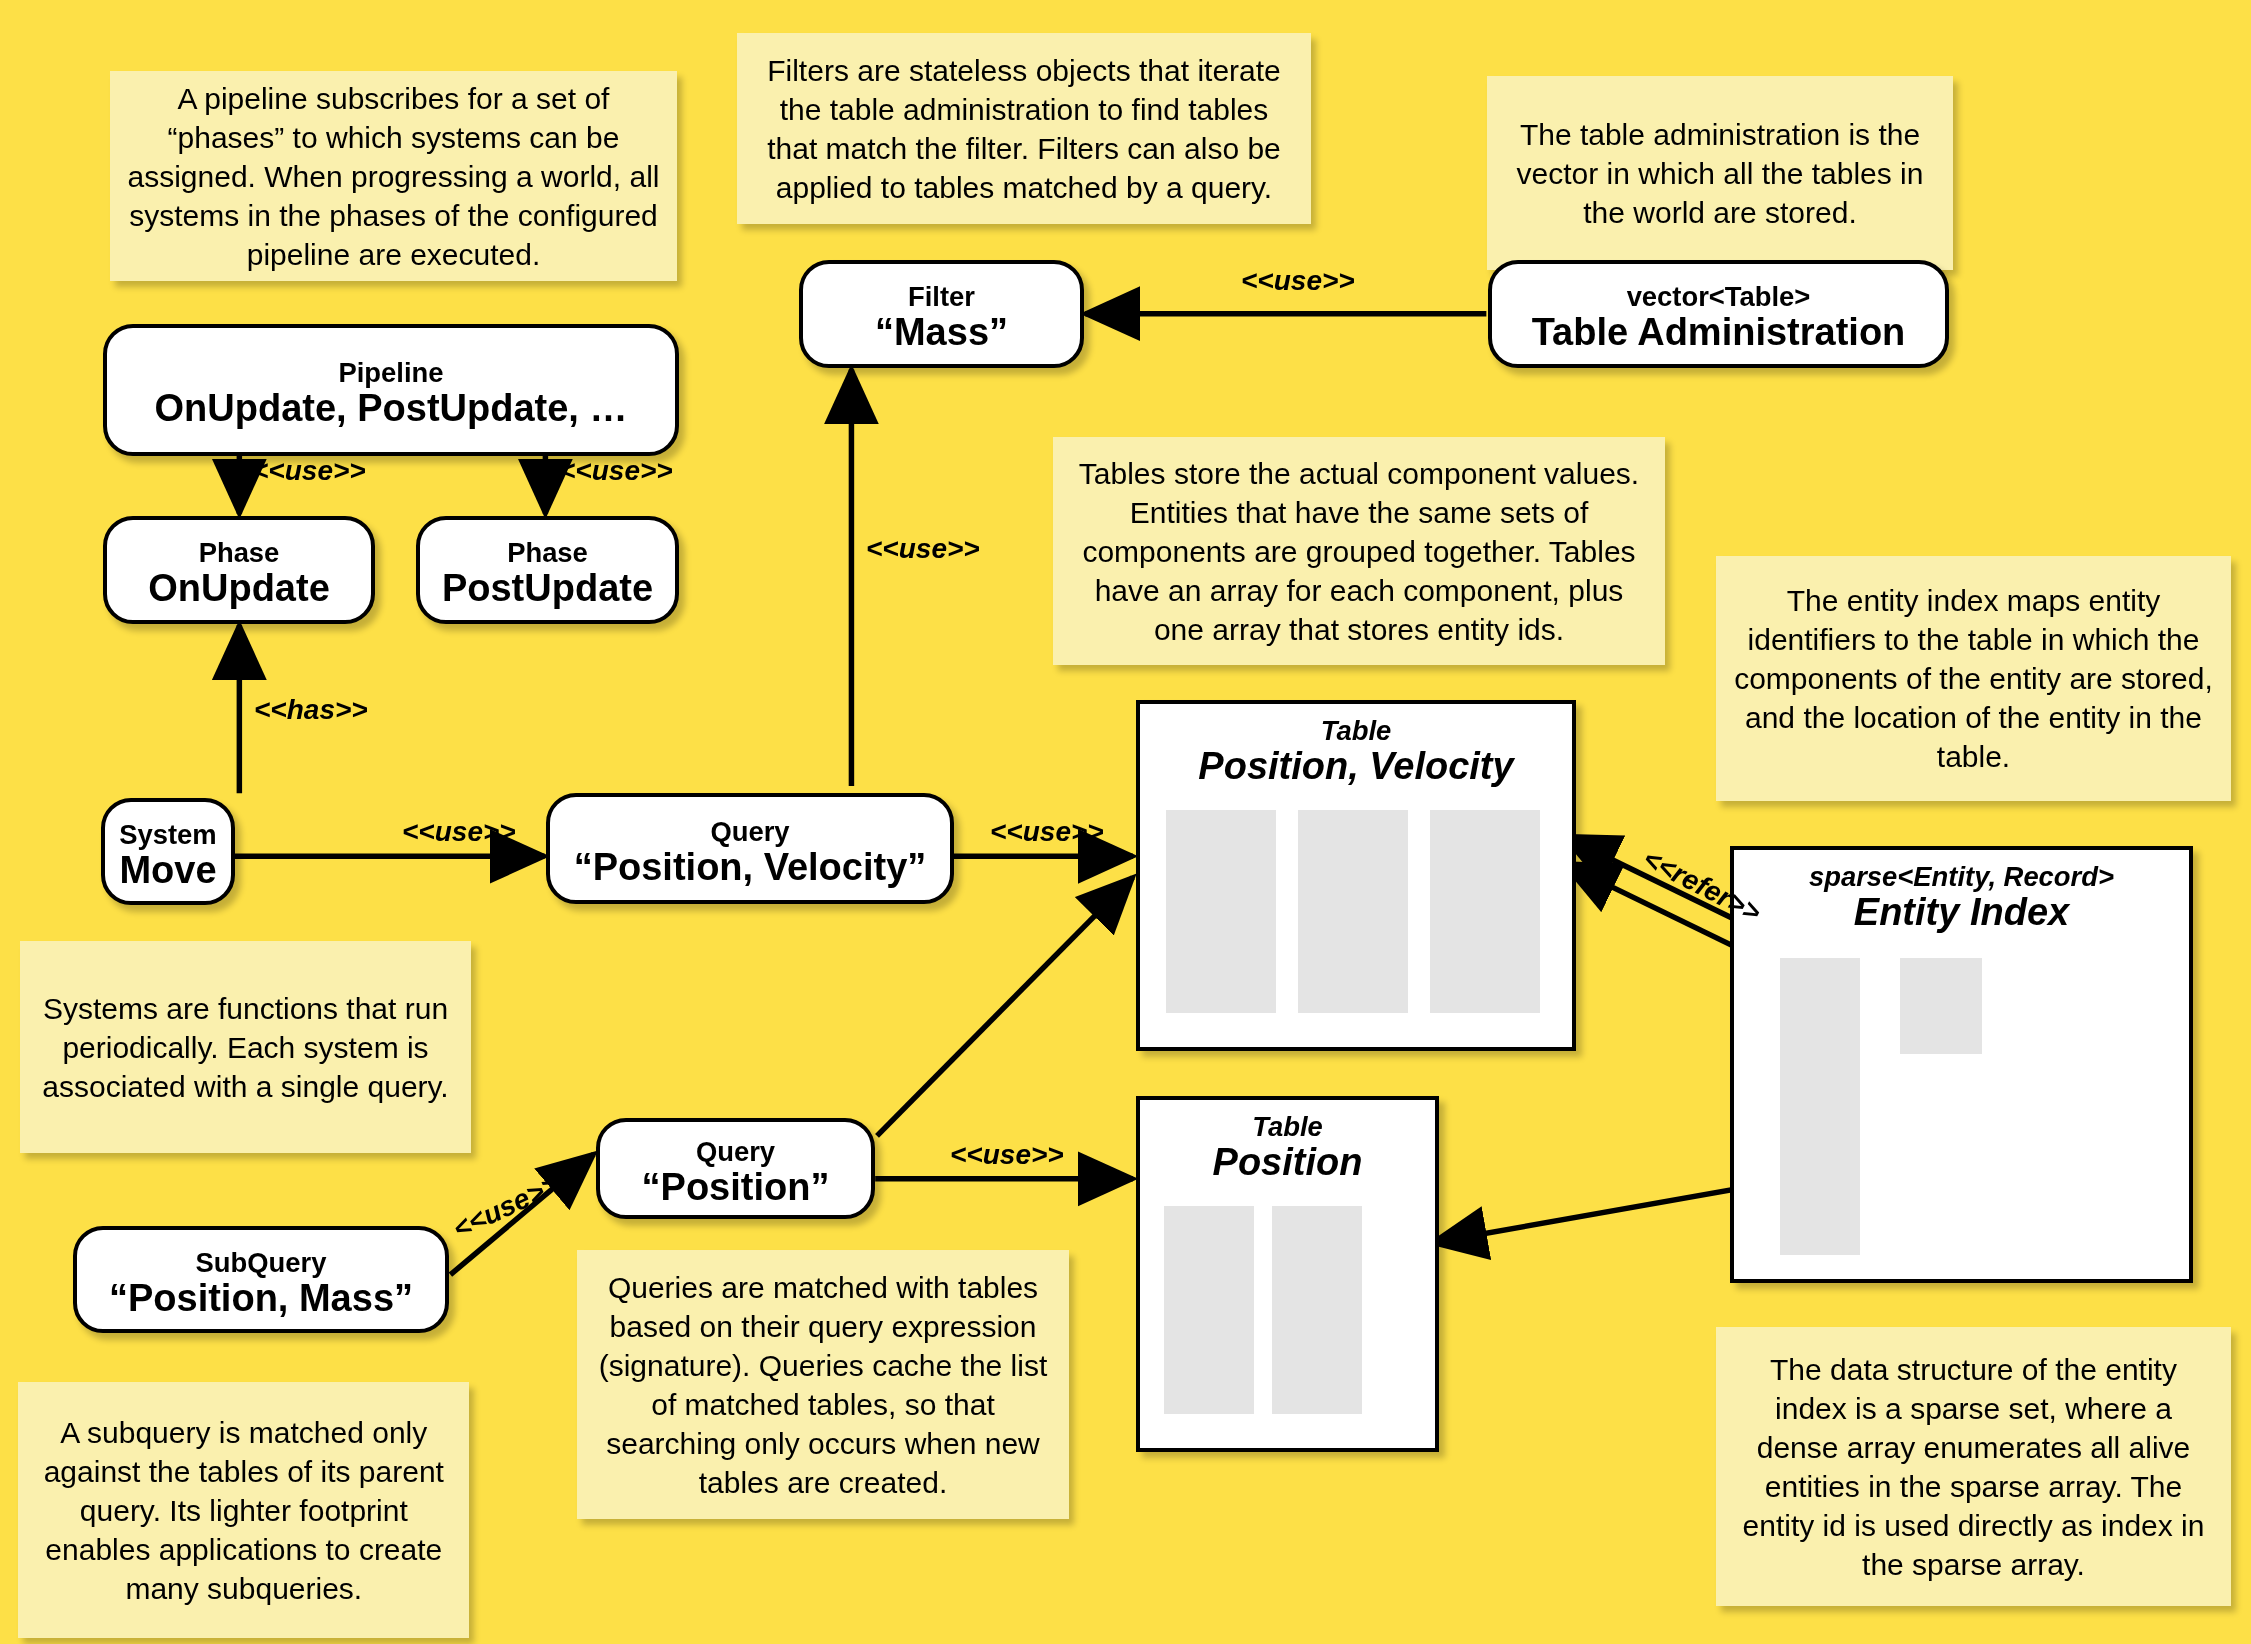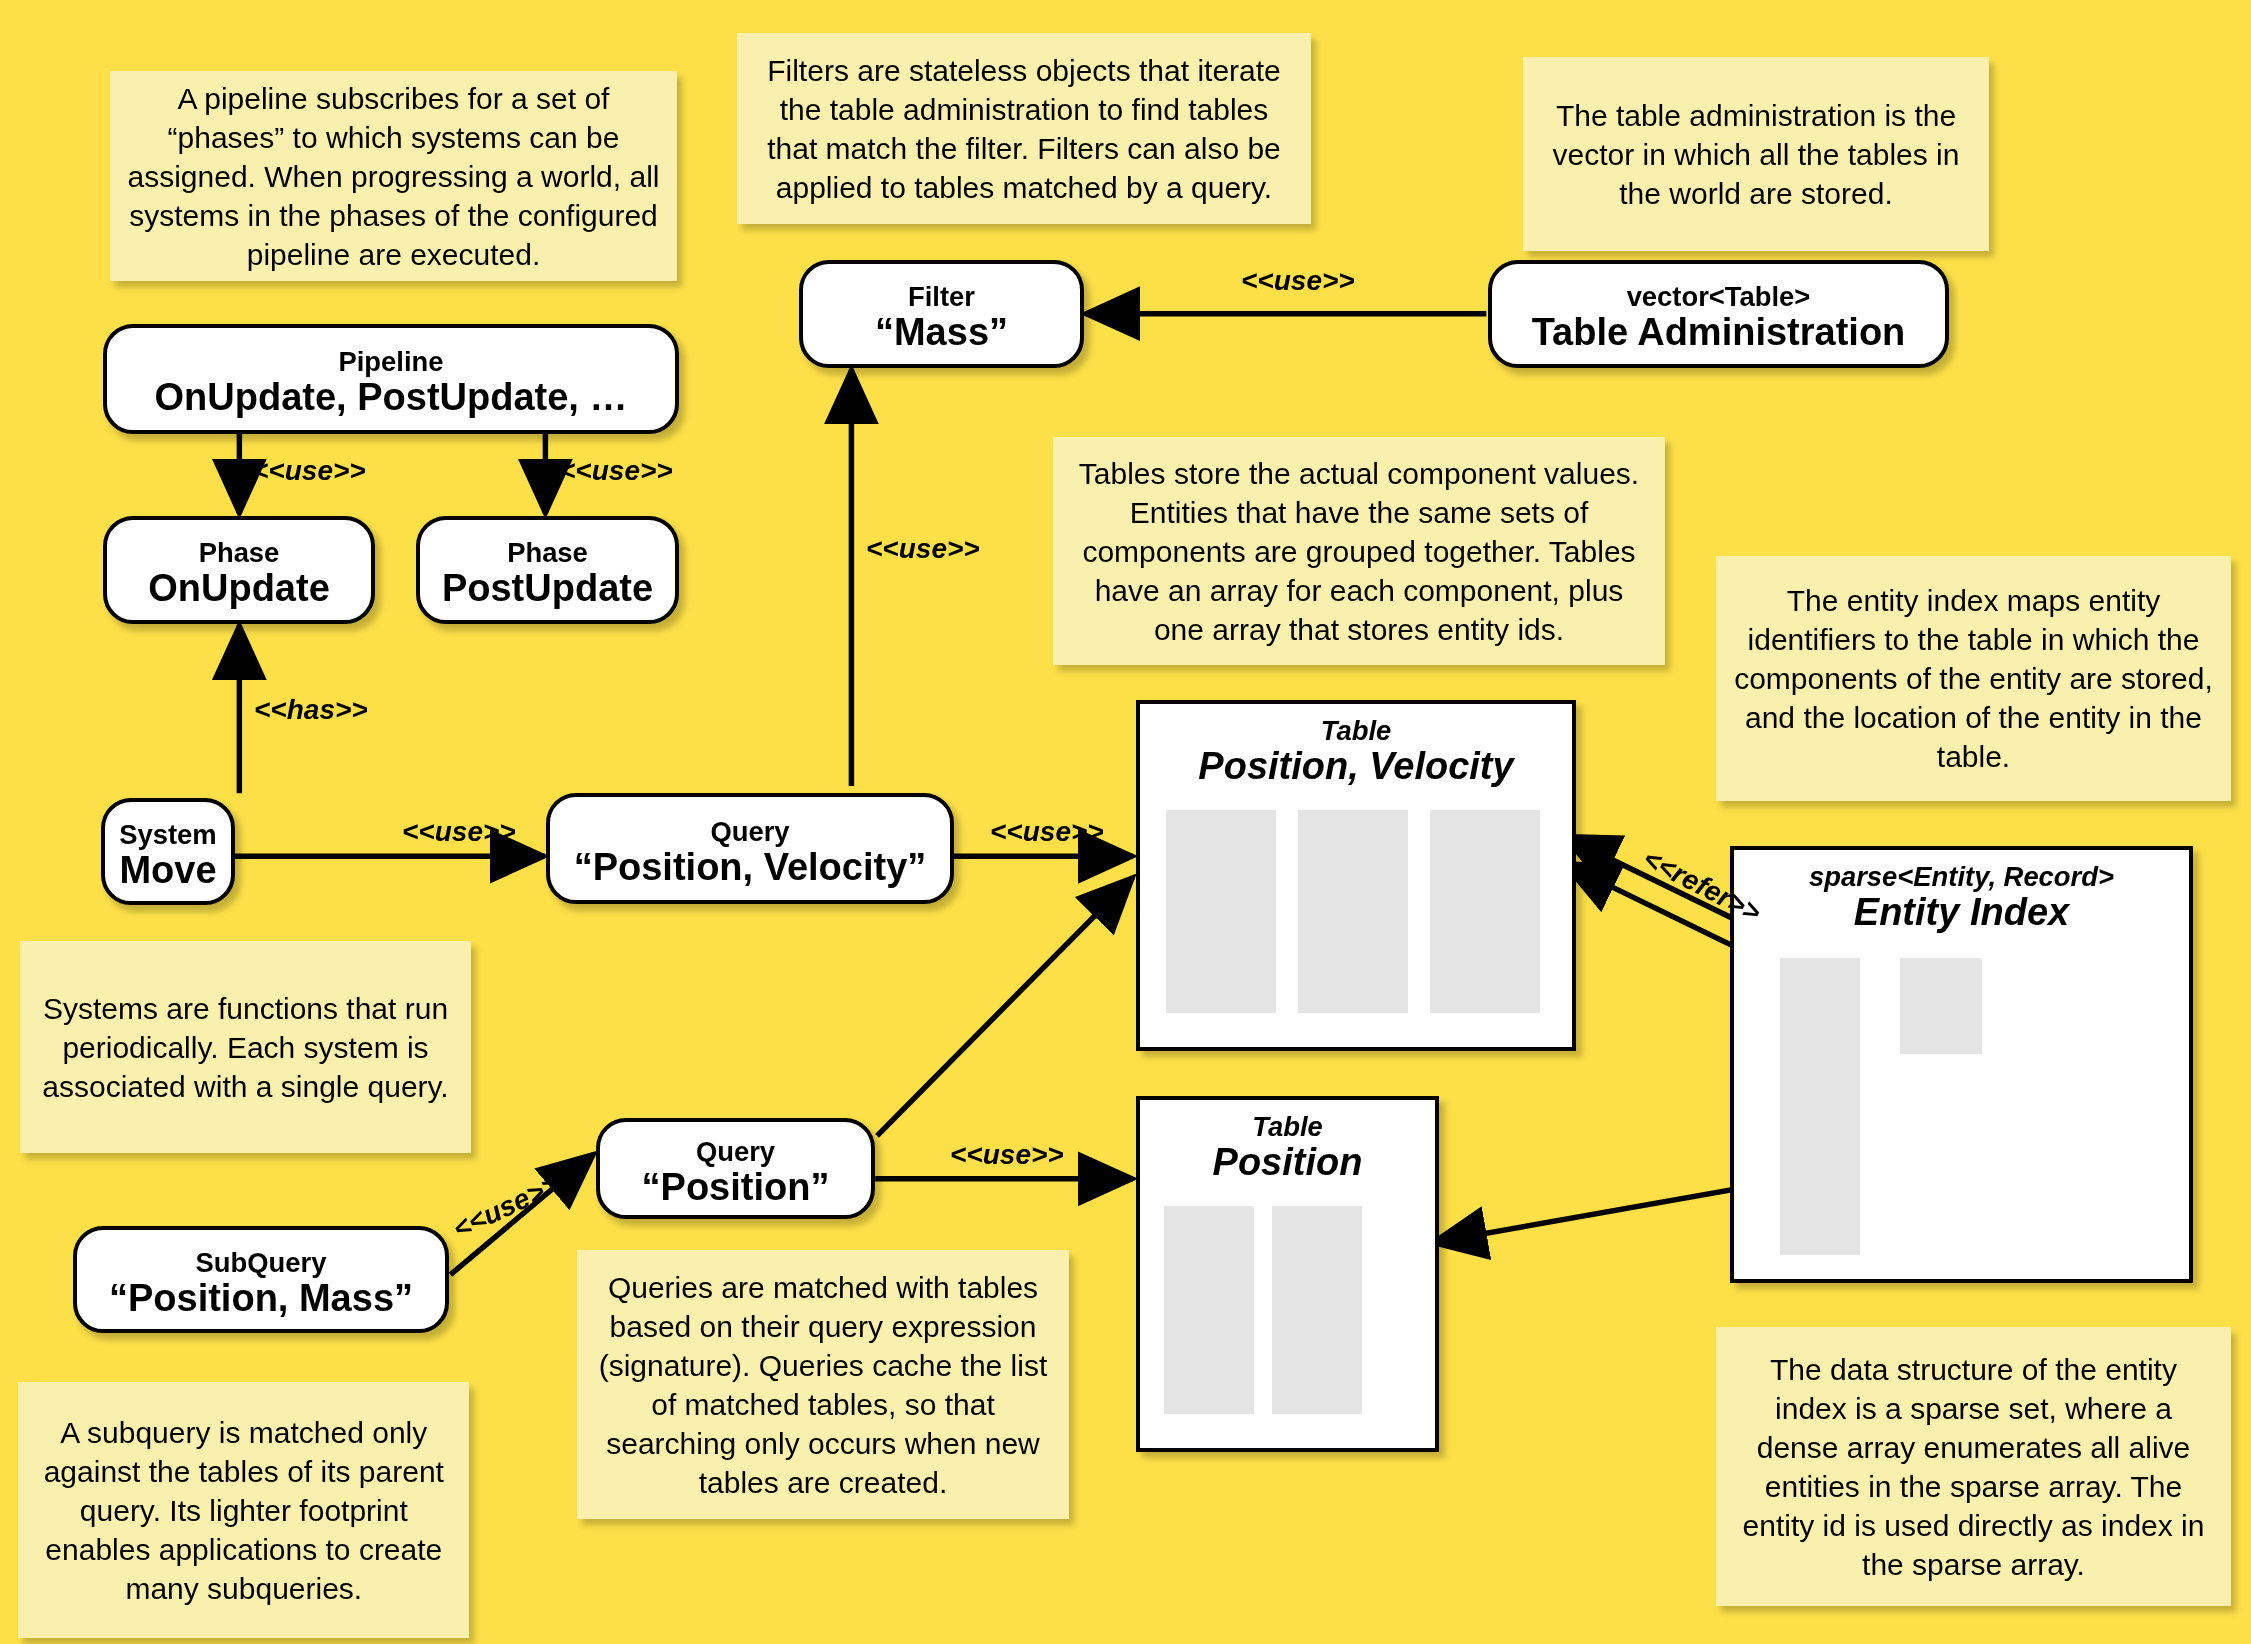--- a/index.html
+++ b/index.html
@@ -148,21 +148,21 @@
   </svg>
 
   <div class="note" style="left:110px; top:71px; width:567px; height:210px;">
     <span>A pipeline subscribes for a set of “phases” to which systems can be assigned. When progressing a world, all systems in the phases of the configured pipeline are executed.</span>
   </div>
 
   <div class="note" style="left:737px; top:33px; width:574px; height:191px;">
     <span>Filters are stateless objects that iterate the table administration to find tables that match the filter. Filters can also be applied to tables matched by a query.</span>
   </div>
 
-  <div class="note" style="left:1487px; top:57px; width:466px; height:194px;margin-left:36px;">
+  <div class="note" style="left:1487px; top:76px; width:466px; height:194px;">
     <span>The table administration is the vector in which all the tables in the world are stored.</span>
   </div>
 
   <div class="note" style="left:1053px; top:437px; width:612px; height:228px;">
     <span>Tables store the actual component values. Entities that have the same sets of components are grouped together. Tables have an array for each component, plus one array that stores entity ids.</span>
   </div>
 
   <div class="note" style="left:1716px; top:556px; width:515px; height:245px;">
     <span>The entity index maps entity identifiers to the table in which the components of the entity are stored, and the location of the entity in the table.</span>
   </div>
@@ -176,21 +176,21 @@
   </div>
 
   <div class="note" style="left:18.3px; top:1382px; width:451px; height:256px;">
     <span>A subquery is matched only against the tables of its parent query. Its lighter footprint enables applications to create many subqueries.</span>
   </div>
 
   <div class="note" style="left:1716px; top:1327px; width:515px; height:279px;">
     <span>The data structure of the entity index is a sparse set, where a dense array enumerates all alive entities in the sparse array. The entity id is used directly as index in the sparse array.</span>
   </div>
 
-  <div class="box center-both" style="left:103px; top:324px; width:576px; height:110px;text-align:right;">
+  <div class="box center-both" style="left:103px; top:324px; width:576px; height:132px;text-align:right;">
     <div class="stereo">Pipeline</div>
     <div class="title">OnUpdate, PostUpdate, …</div>
   </div>
 
   <div class="box center-both" style="left:103px; top:516px; width:272px; height:108px;">
     <div class="stereo">Phase</div>
     <div class="title">OnUpdate</div>
   </div>
 
   <div class="box center-both" style="left:416px; top:516px; width:263px; height:108px;">

